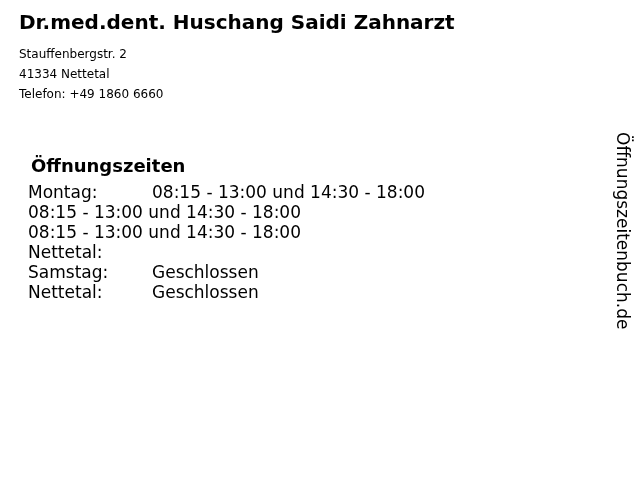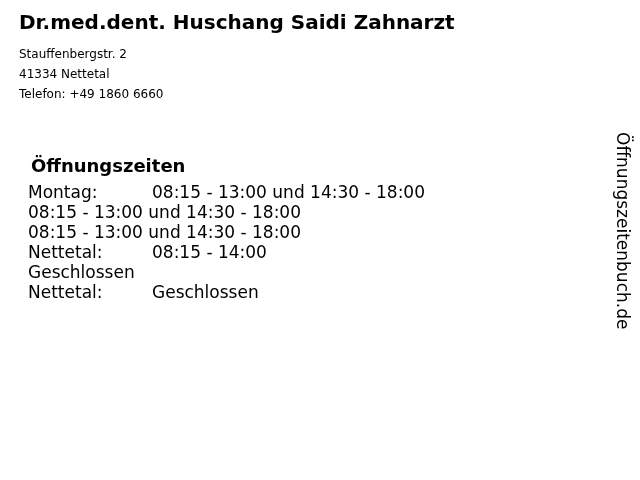--- a/index.html
+++ b/index.html
@@ -88,23 +88,23 @@
     <span class="time">08:15 - 13:00 und 14:30 - 18:00</span>
   </div>
   <div class="row">
     <span class="time">08:15 - 13:00 und 14:30 - 18:00</span>
   </div>
   <div class="row">
     <span class="time">08:15 - 13:00 und 14:30 - 18:00</span>
   </div>
   <div class="row">
     <span class="day">Nettetal:</span>
-    <span class="time">08:15 - 14:00</span>
   </div>
   <div class="row">
+    <span class="day">Samstag:</span>
     <span class="time">Geschlossen</span>
   </div>
   <div class="row">
     <span class="day">Nettetal:</span>
     <span class="time">Geschlossen</span>
   </div>
 </div>
 
 <div class="watermark">Öffnungszeitenbuch.de</div>
 

